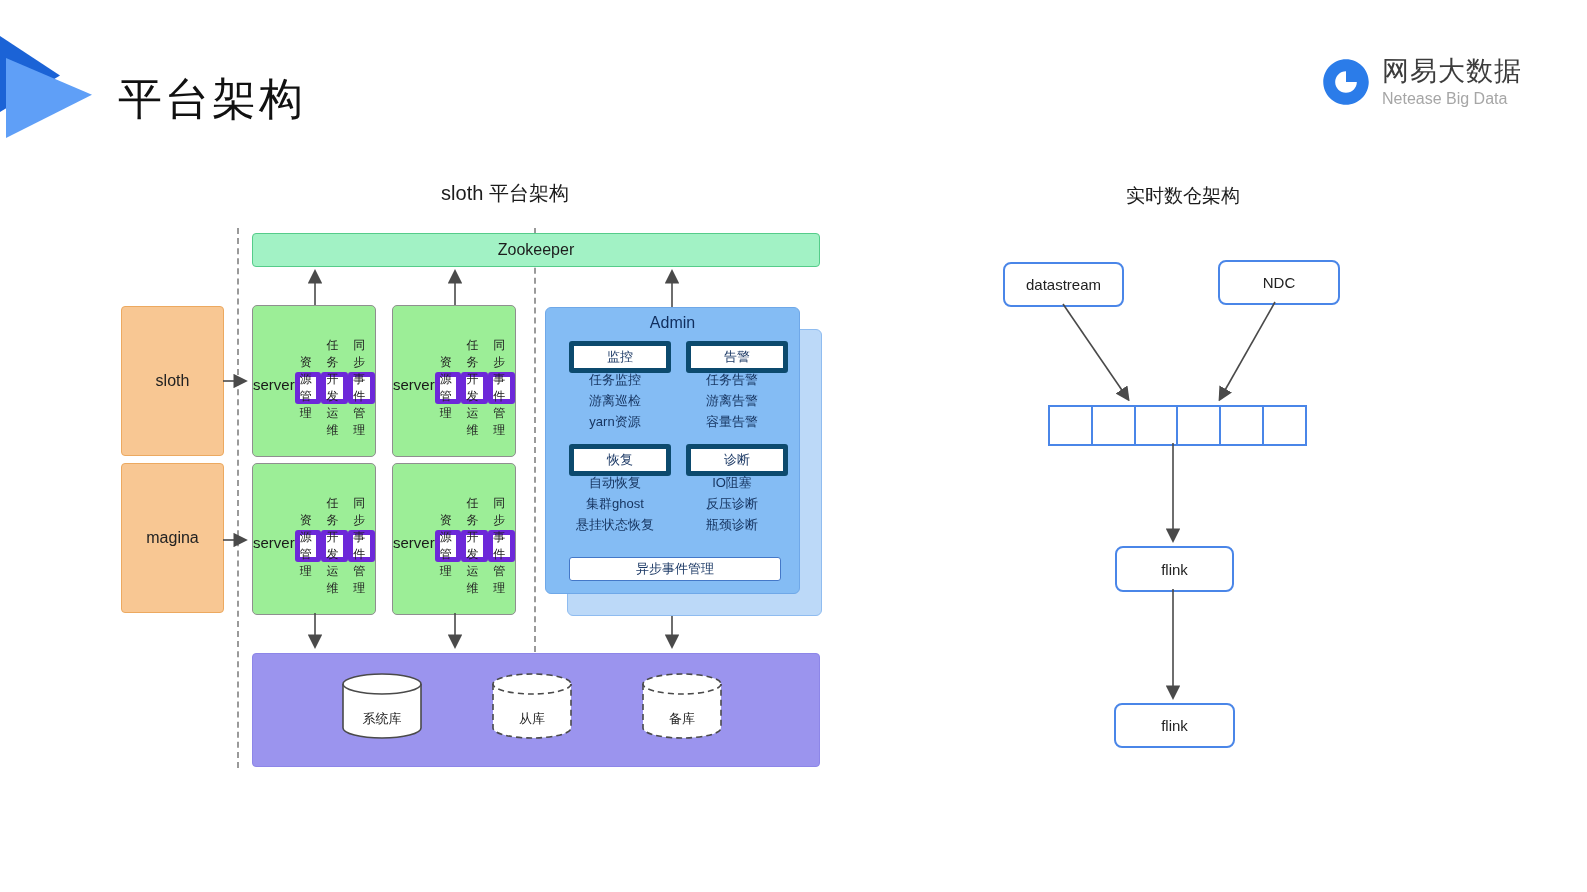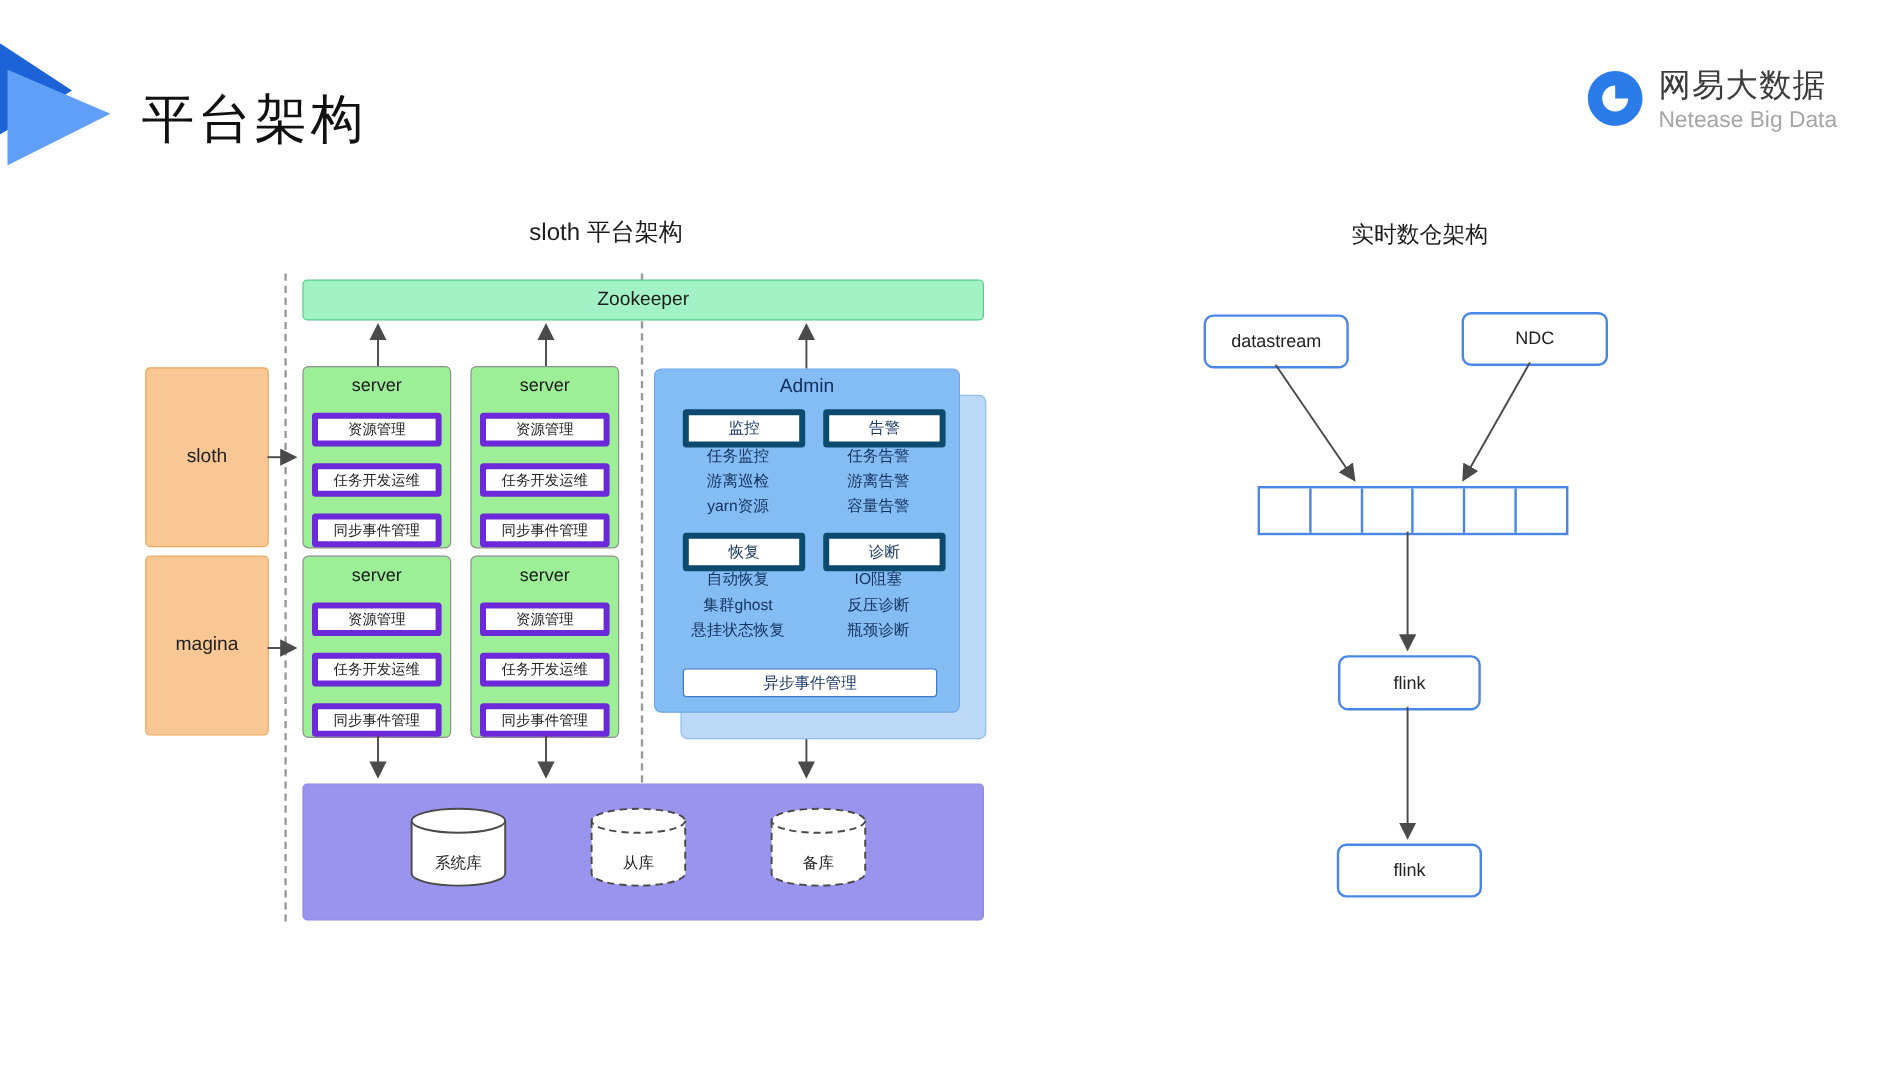--- a/index.html
+++ b/index.html
@@ -7,35 +7,35 @@
           font-family:"Liberation Sans","DejaVu Sans",sans-serif;overflow:hidden;color:#222}
   .abs{position:absolute}
 
   
   .page-title{left:118px;top:70px;font-size:44px;font-weight:normal;color:#111;letter-spacing:3px}
   .tri{position:absolute}
   .tri-dark{left:0;top:36px;width:60px;height:76px;background:#1b63d6;clip-path:polygon(0 0,100% 52%,0 100%)}
   .tri-light{left:6px;top:58px;width:86px;height:80px;background:#5f9ff7;clip-path:polygon(0 0,100% 46%,0 100%)}
   .brand{left:1320px;top:56px;display:flex;align-items:flex-start;gap:10px}
   .brand-cn{font-size:27px;font-weight:normal;color:#3c3c3c;letter-spacing:1px;line-height:1.15}
-  .brand-en{font-size:19px;color:#a6a6a6;margin-top:3px}
+  .brand-en{font-size:16px;color:#a6a6a6;margin-top:3px}
 
   
   .diagram-title{font-size:20px;color:#1c1c1c;text-align:center}
 
   
   .guide{position:absolute;width:0;border-left:2px dashed #9a9a9a}
 
   
   .zookeeper{left:252px;top:233px;width:566px;height:32px;background:#a2f2c5;border:1px solid #55cc8a;
              border-radius:4px;display:flex;align-items:center;justify-content:center;font-size:16px;color:#1d1d1d}
   .client-box{width:101px;height:148px;background:#f8c793;border:1px solid #eca960;border-radius:4px;
               display:flex;align-items:center;justify-content:center;font-size:16px;color:#222}
   .server-box{width:122px;height:150px;background:#9cee97;border:1px solid #8f8f8f;border-radius:5px;
-              display:flex;flex-direction:column;align-items:center}
+              display:flex;align-items:center}
   .server-title{margin-top:7px;font-size:15px;color:#1a1a1a}
   .server-item{width:98px;height:22px;margin-top:14px;background:#fff;border:5px solid #6d28d9;border-radius:3px;
                display:flex;align-items:center;justify-content:center;font-size:12px;color:#222}
 
   .admin-back{left:567px;top:329px;width:253px;height:285px;background:#bcd9f8;border:1px solid #8fbcf0;border-radius:6px}
   .admin-front{left:545px;top:307px;width:253px;height:285px;background:#84bcf4;border:1px solid #6fa8e8;border-radius:6px}
   .admin-title{position:absolute;top:6px;width:100%;text-align:center;font-size:16px;font-weight:normal;color:#102e5e}
   .admin-pill{position:absolute;width:92px;height:22px;background:#fff;border:5px solid #0c4a6e;border-radius:3px;
               display:flex;align-items:center;justify-content:center;font-size:13px;color:#1d3a66}
   .admin-list{position:absolute;width:92px;text-align:center;font-size:13px;color:#15335f;line-height:21px}

